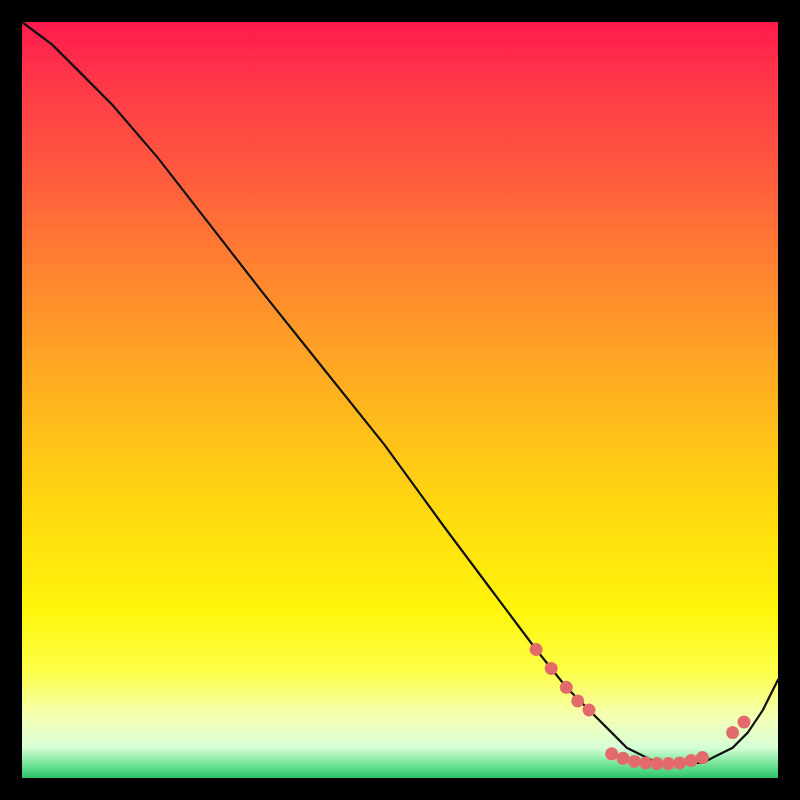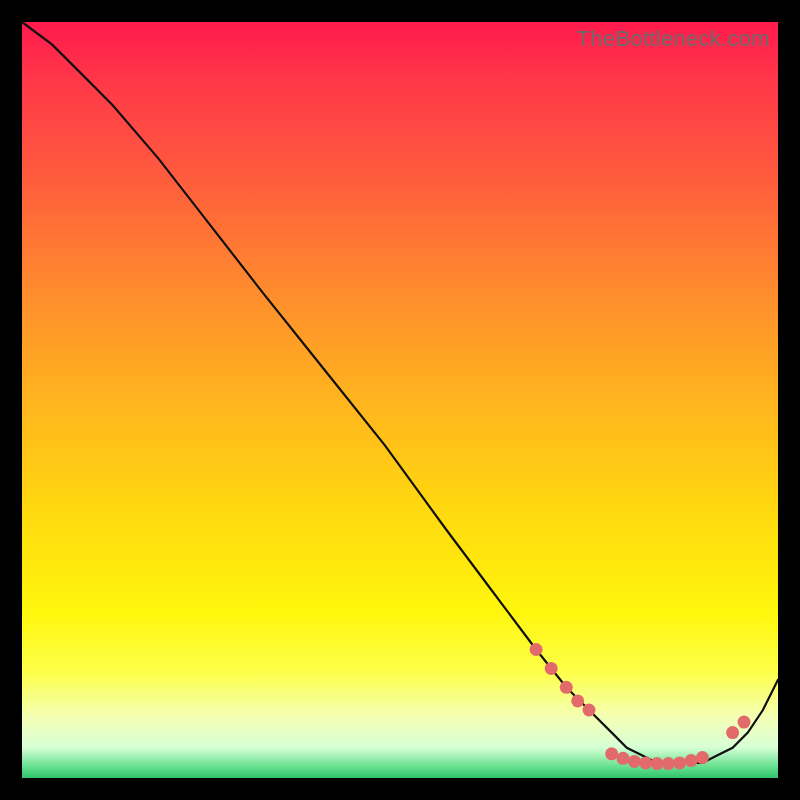--- a/index.html
+++ b/index.html
@@ -71,21 +71,20 @@
     fill: #e36a6a;
     stroke: none;
   }
 </style>
 </head>
 <body>
 
 <div class="frame">
   <div class="plot-area">
 
-    <div class="watermark">TheBottleneck.com</div>
 
     <svg class="curve" viewBox="0 0 756 756" preserveAspectRatio="none">
       <path id="curvePath" class="curve-path" d="M0.0 0.0 L30.2 22.7 L60.5 52.9 L90.7 83.2 L136.1 136.1 L189.0 204.1 L241.9 272.2 L302.4 347.8 L362.9 423.4 L423.4 506.5 L468.7 567.0 L514.1 627.5 L544.3 665.3 L567.0 688.0 L589.7 710.6 L604.8 725.8 L619.9 733.3 L635.0 740.9 L650.2 740.9 L665.3 740.9 L680.4 740.9 L695.5 733.3 L710.6 725.8 L725.8 710.6 L740.9 688.0 L756.0 657.7"></path>
       <g id="markerGroup">
           <circle cx="514.1" cy="627.5" r="6.5" class="marker"></circle>
           <circle cx="529.2" cy="646.4" r="6.5" class="marker"></circle>
           <circle cx="544.3" cy="665.3" r="6.5" class="marker"></circle>
           <circle cx="555.7" cy="678.9" r="6.5" class="marker"></circle>
           <circle cx="567.0" cy="688.0" r="6.5" class="marker"></circle>
           <circle cx="589.7" cy="731.8" r="6.5" class="marker"></circle>

